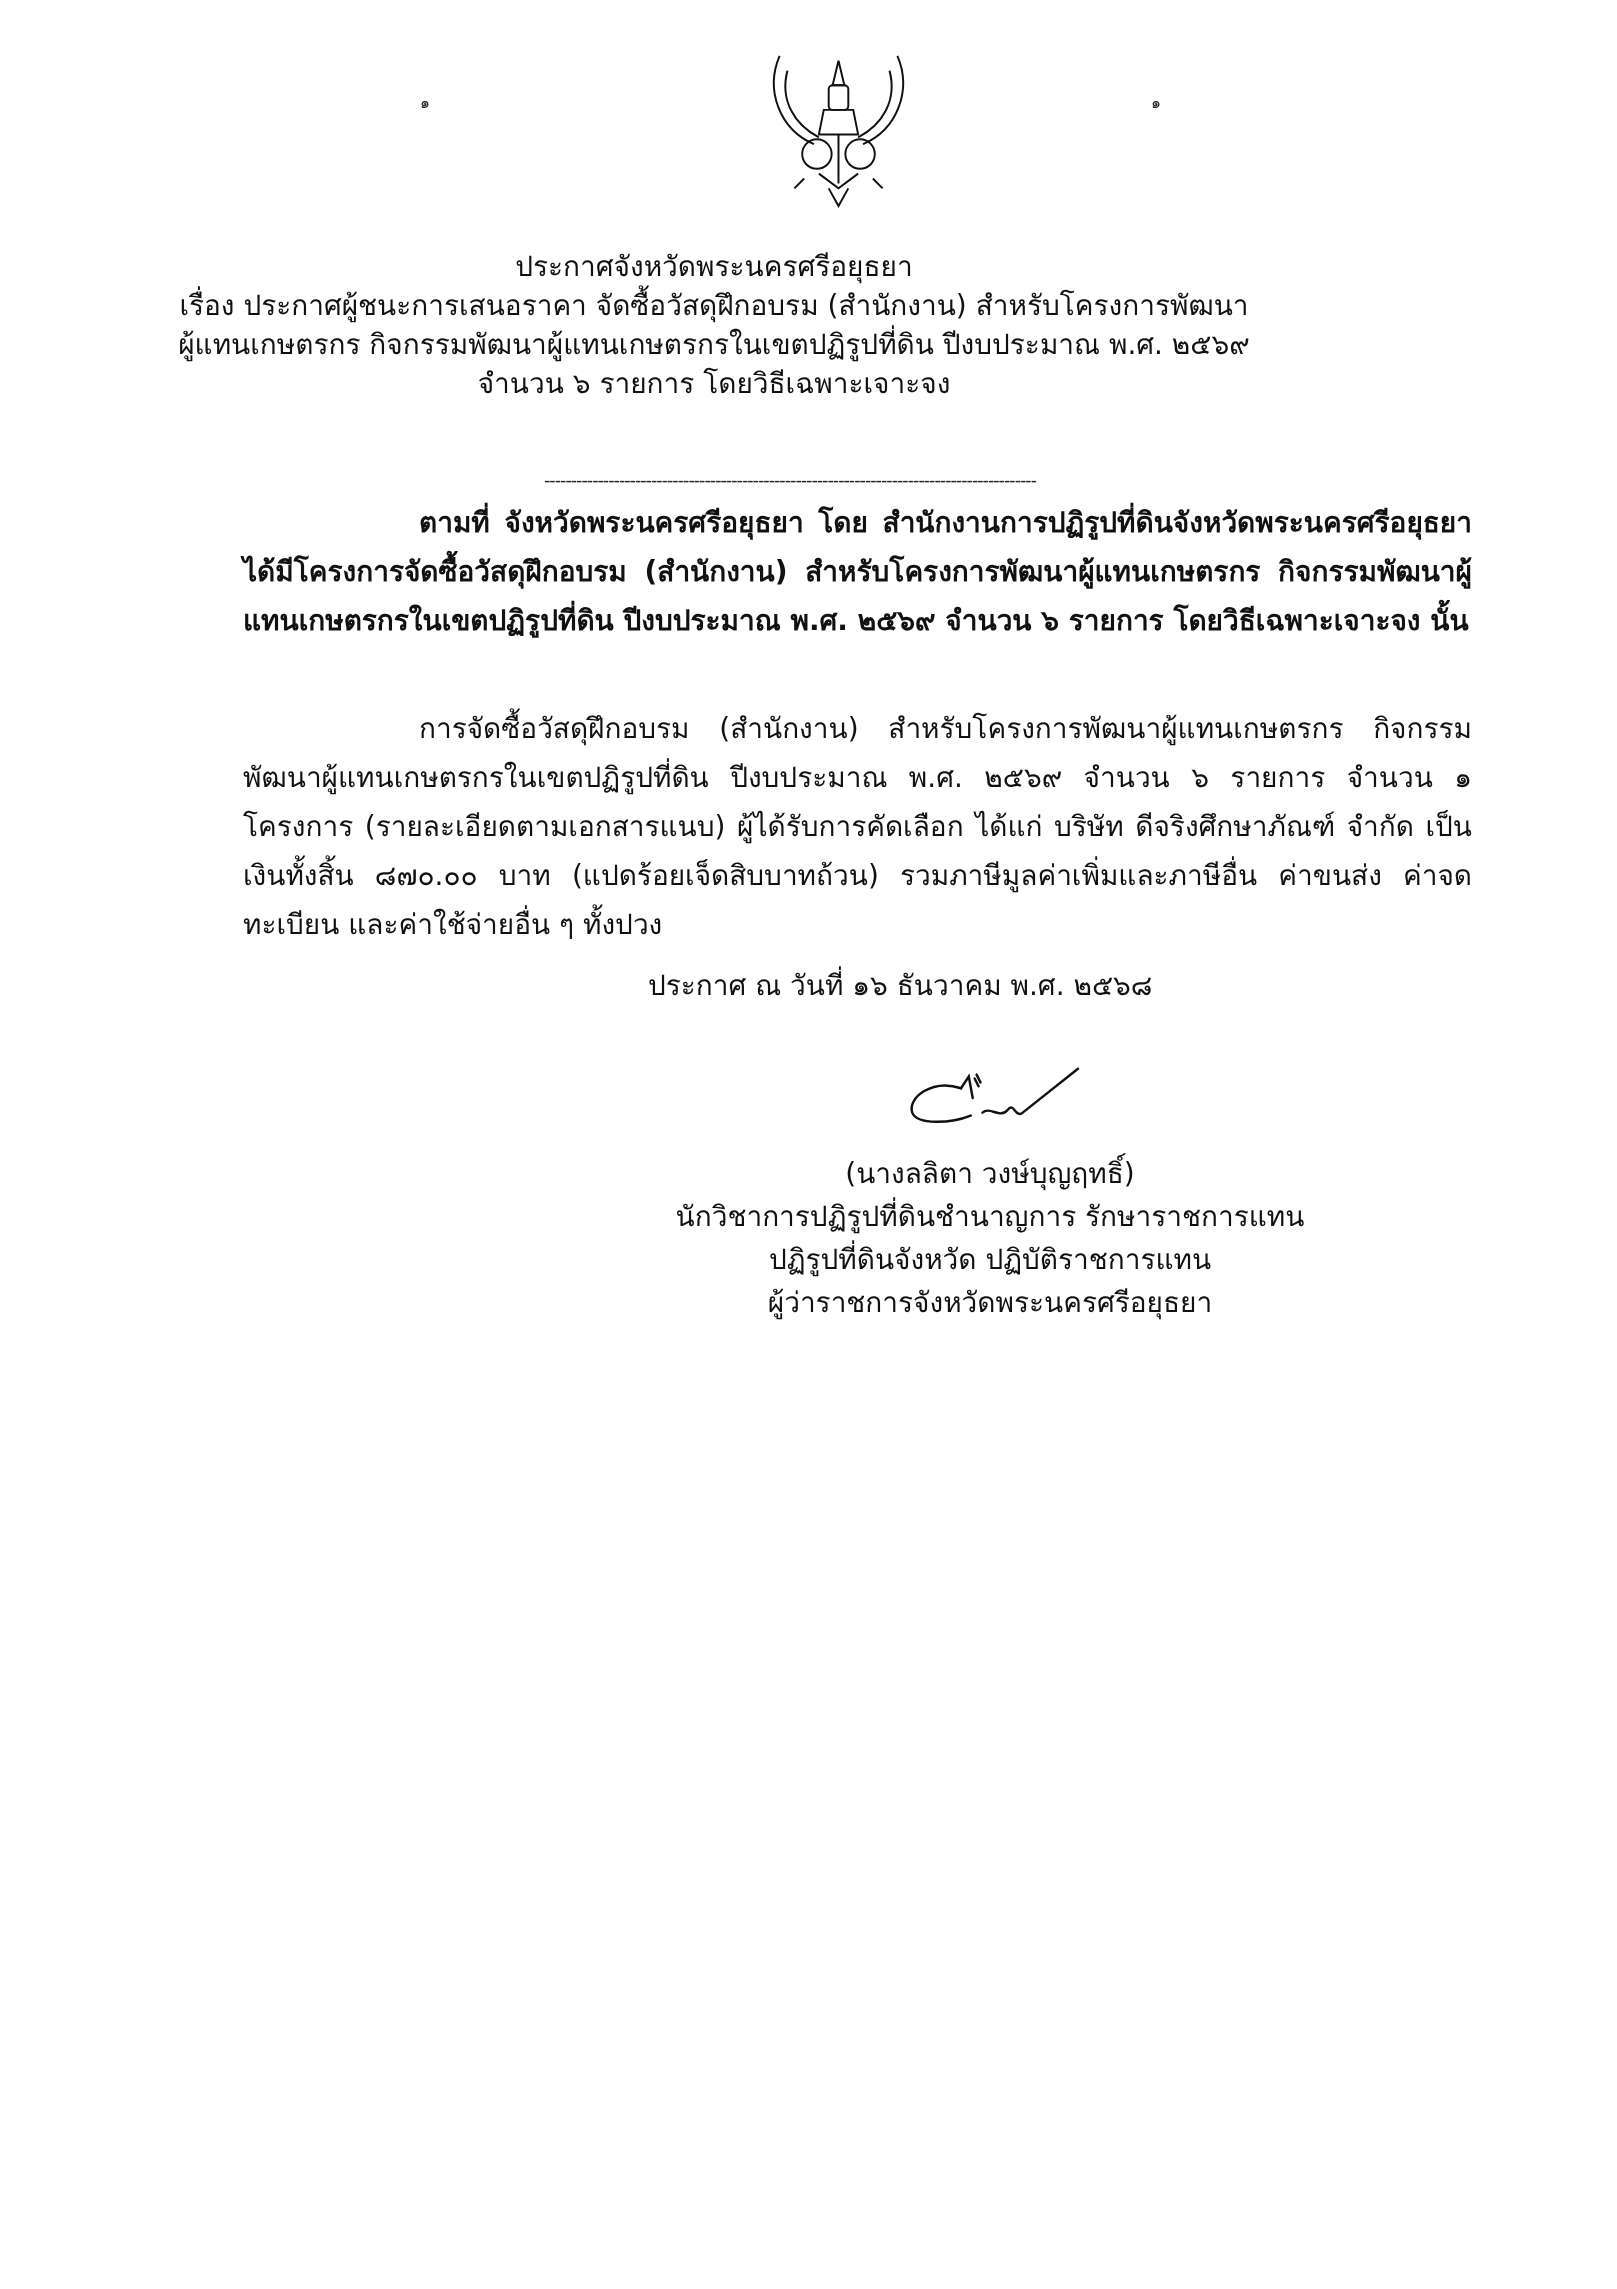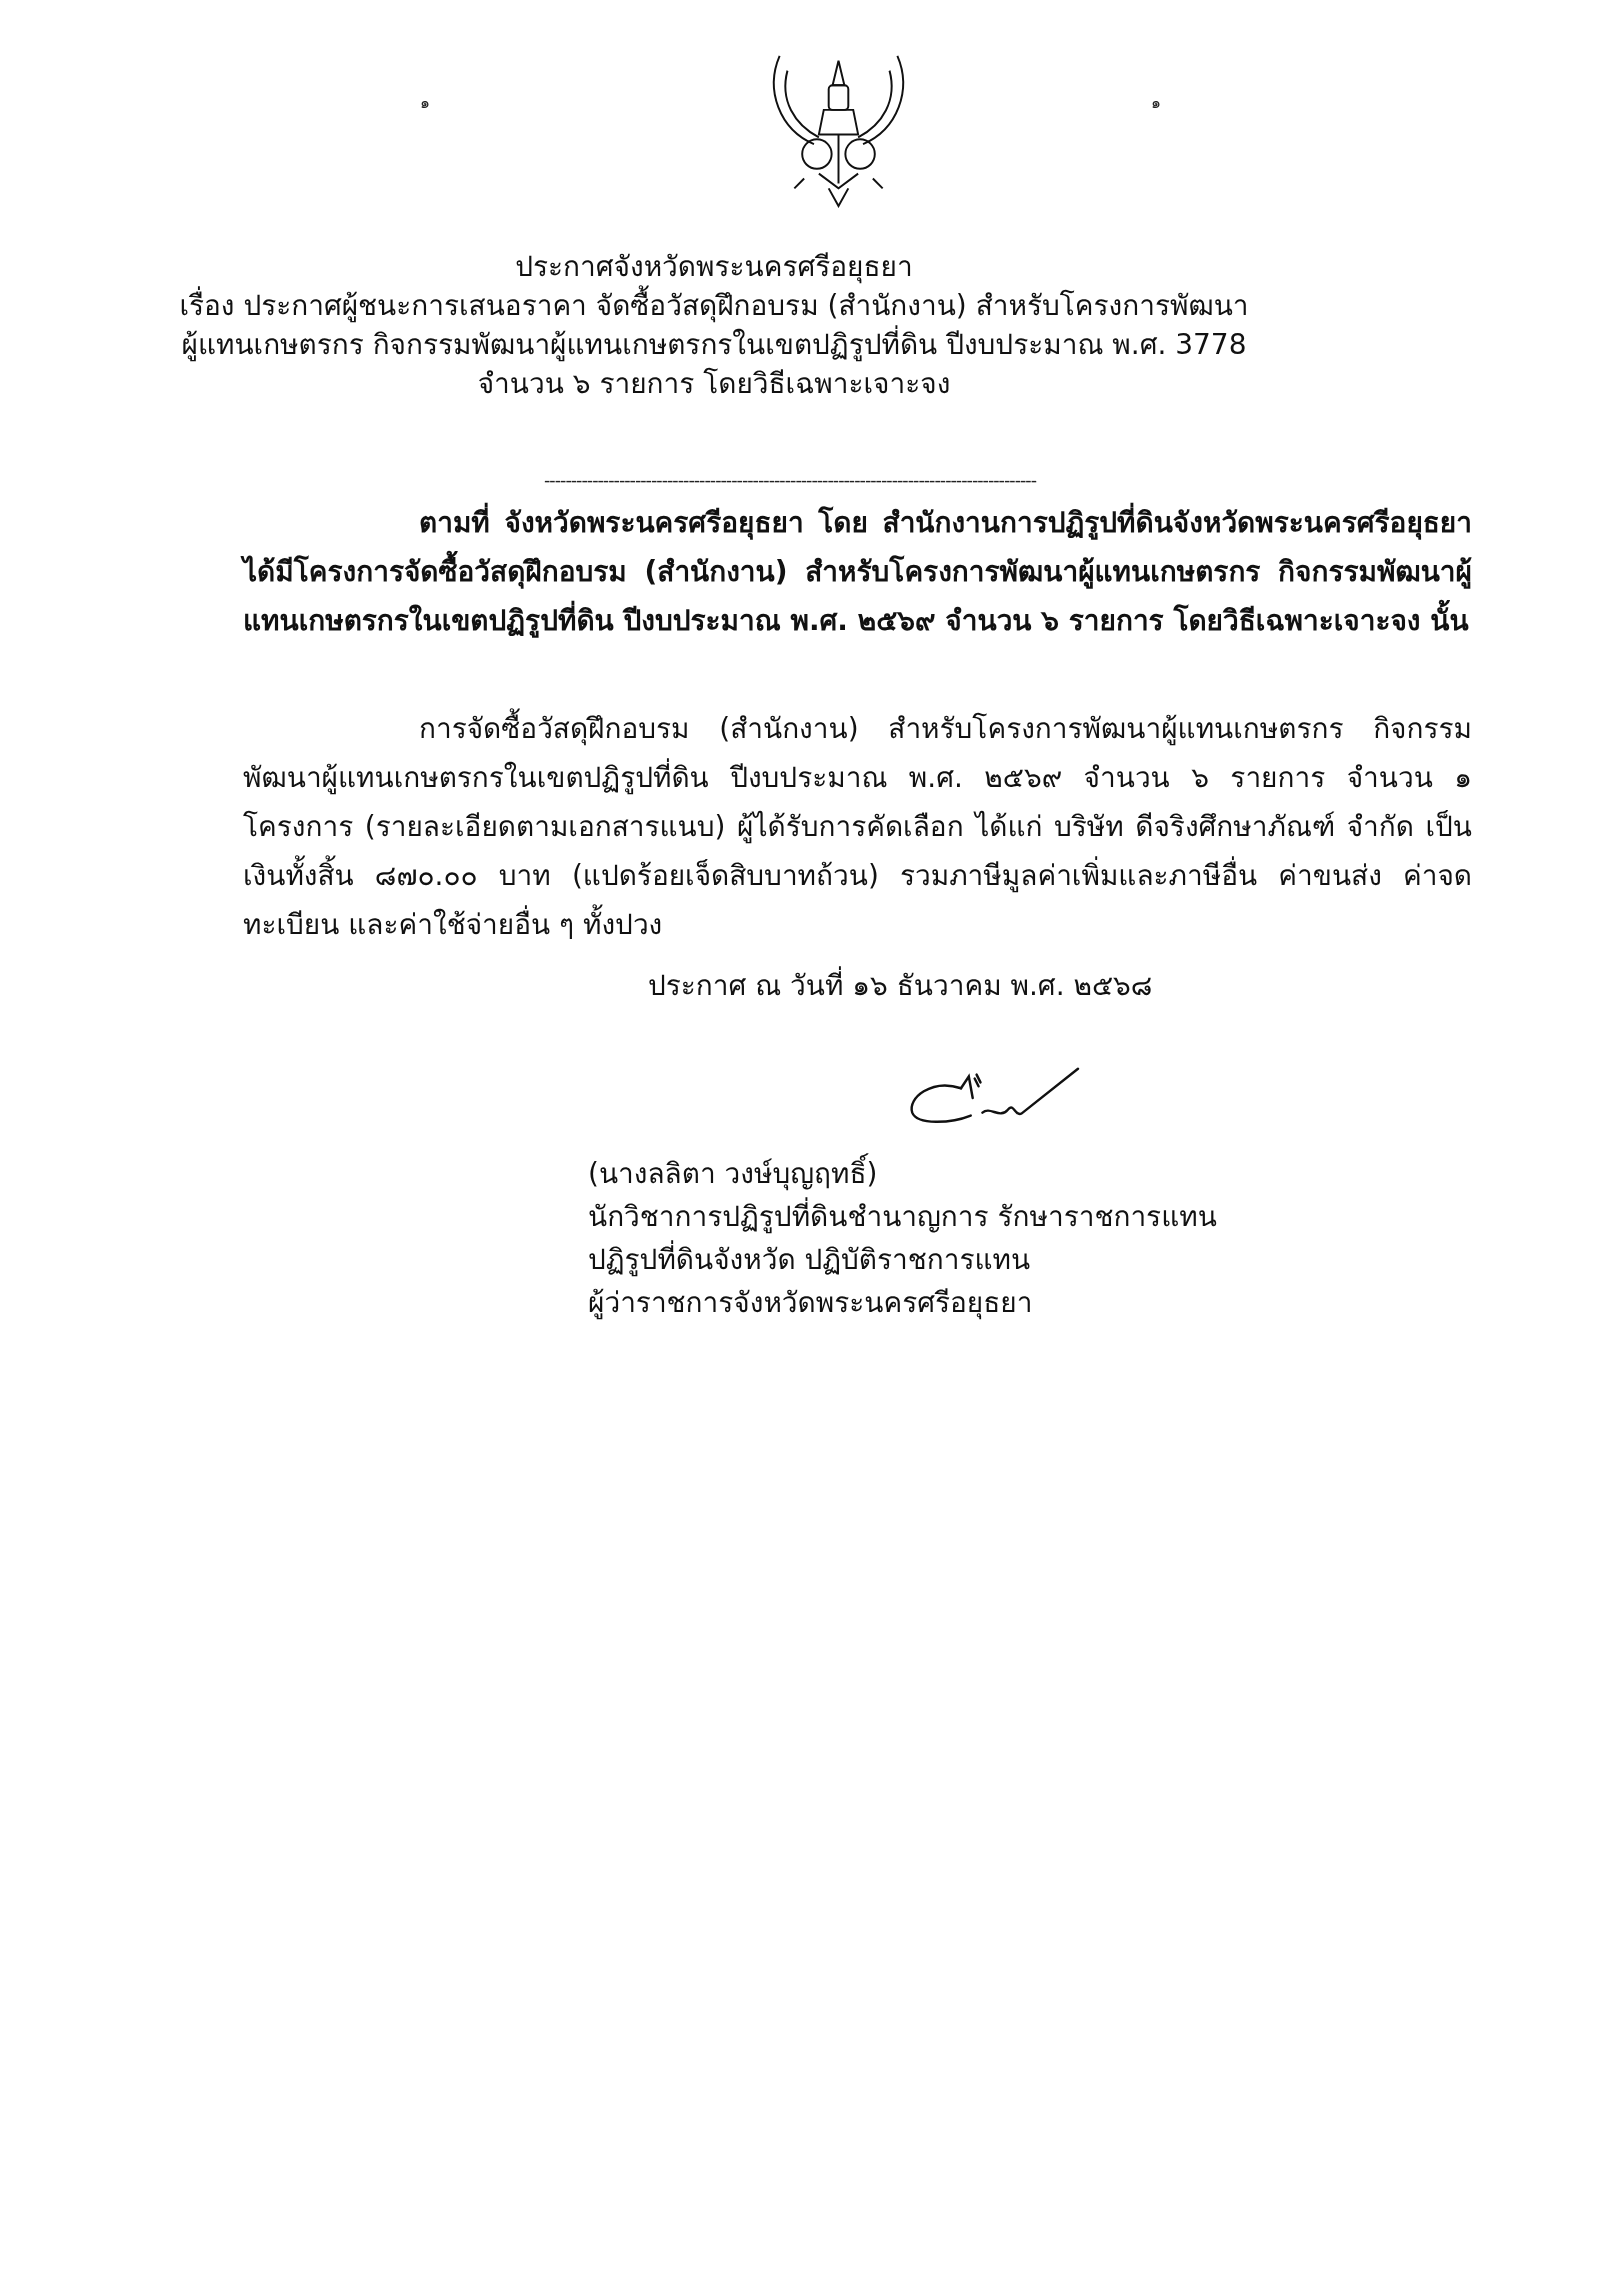--- a/index.html
+++ b/index.html
@@ -9,21 +9,21 @@
   .mark { font-size:15.7px; color:#222; }
   .garuda { left:760px; top:51px; width:157px; height:157px; }
   .title-block { left:0; width:1428px; top:247px; text-align:center; font-size:28px; line-height:39px; }
   .divider { left:544px; top:470px; width:627px; font-size:17.6px; letter-spacing:-1px; overflow:hidden; white-space:nowrap; color:#222; }
   .para { left:243px; width:1229px; font-size:28px; line-height:49px; text-align:justify; }
   .para .first { display:block; text-indent:176px; }
   .p1 { top:498px;font-weight:bold; }
   .p2 { top:704px; }
   .date { left:648px; top:963px; font-size:28px; }
   .sig { left:892px; top:1059px; width:216px; height:78px; }
-  .signer { left:588px; width:804px; top:1152px; text-align:left; font-size:28px; line-height:43px; }
+  .signer { left:588px; width:804px; top:1152px; text-align:center; font-size:28px; line-height:43px; }
 </style>
 </head>
 <body>
 
 <span class="abs mark" style="left:420px;top:90px;">๑</span>
 <span class="abs mark" style="left:1151px;top:90px;">๑</span>
 
 <div class="abs garuda">
   <svg viewBox="0 0 160 160" width="157" height="157">
     <g fill="none" stroke="#111" stroke-width="2">
@@ -40,21 +40,21 @@
       <path d="M60 125 L80 140 L100 125"></path>
       <path d="M70 140 L80 158 L90 140"></path>
       <path d="M45 130 L35 140 M115 130 L125 140"></path>
     </g>
   </svg>
 </div>
 
 <div class="abs title-block">
   <div>ประกาศจังหวัดพระนครศรีอยุธยา</div>
   <div>เรื่อง ประกาศผู้ชนะการเสนอราคา จัดซื้อวัสดุฝึกอบรม (สำนักงาน) สำหรับโครงการพัฒนา</div>
-  <div>ผู้แทนเกษตรกร กิจกรรมพัฒนาผู้แทนเกษตรกรในเขตปฏิรูปที่ดิน ปีงบประมาณ พ.ศ. 3778</div>
+  <div>ผู้แทนเกษตรกร กิจกรรมพัฒนาผู้แทนเกษตรกรในเขตปฏิรูปที่ดิน ปีงบประมาณ พ.ศ. ๒๕๖๙</div>
   <div>จำนวน ๖ รายการ โดยวิธีเฉพาะเจาะจง</div>
 </div>
 
 <div class="abs divider">--------------------------------------------------------------------------------------------</div>
 
 <div class="abs para p1">
   <span class="first">ตามที่ จังหวัดพระนครศรีอยุธยา โดย สำนักงานการปฏิรูปที่ดินจังหวัดพระนครศรีอยุธยา ได้มีโครงการจัดซื้อวัสดุฝึกอบรม (สำนักงาน) สำหรับโครงการพัฒนาผู้แทนเกษตรกร กิจกรรมพัฒนาผู้แทนเกษตรกรในเขตปฏิรูปที่ดิน ปีงบประมาณ พ.ศ. ๒๕๖๙ จำนวน ๖ รายการ โดยวิธีเฉพาะเจาะจง นั้น</span>
 </div>
 
 <div class="abs para p2">

